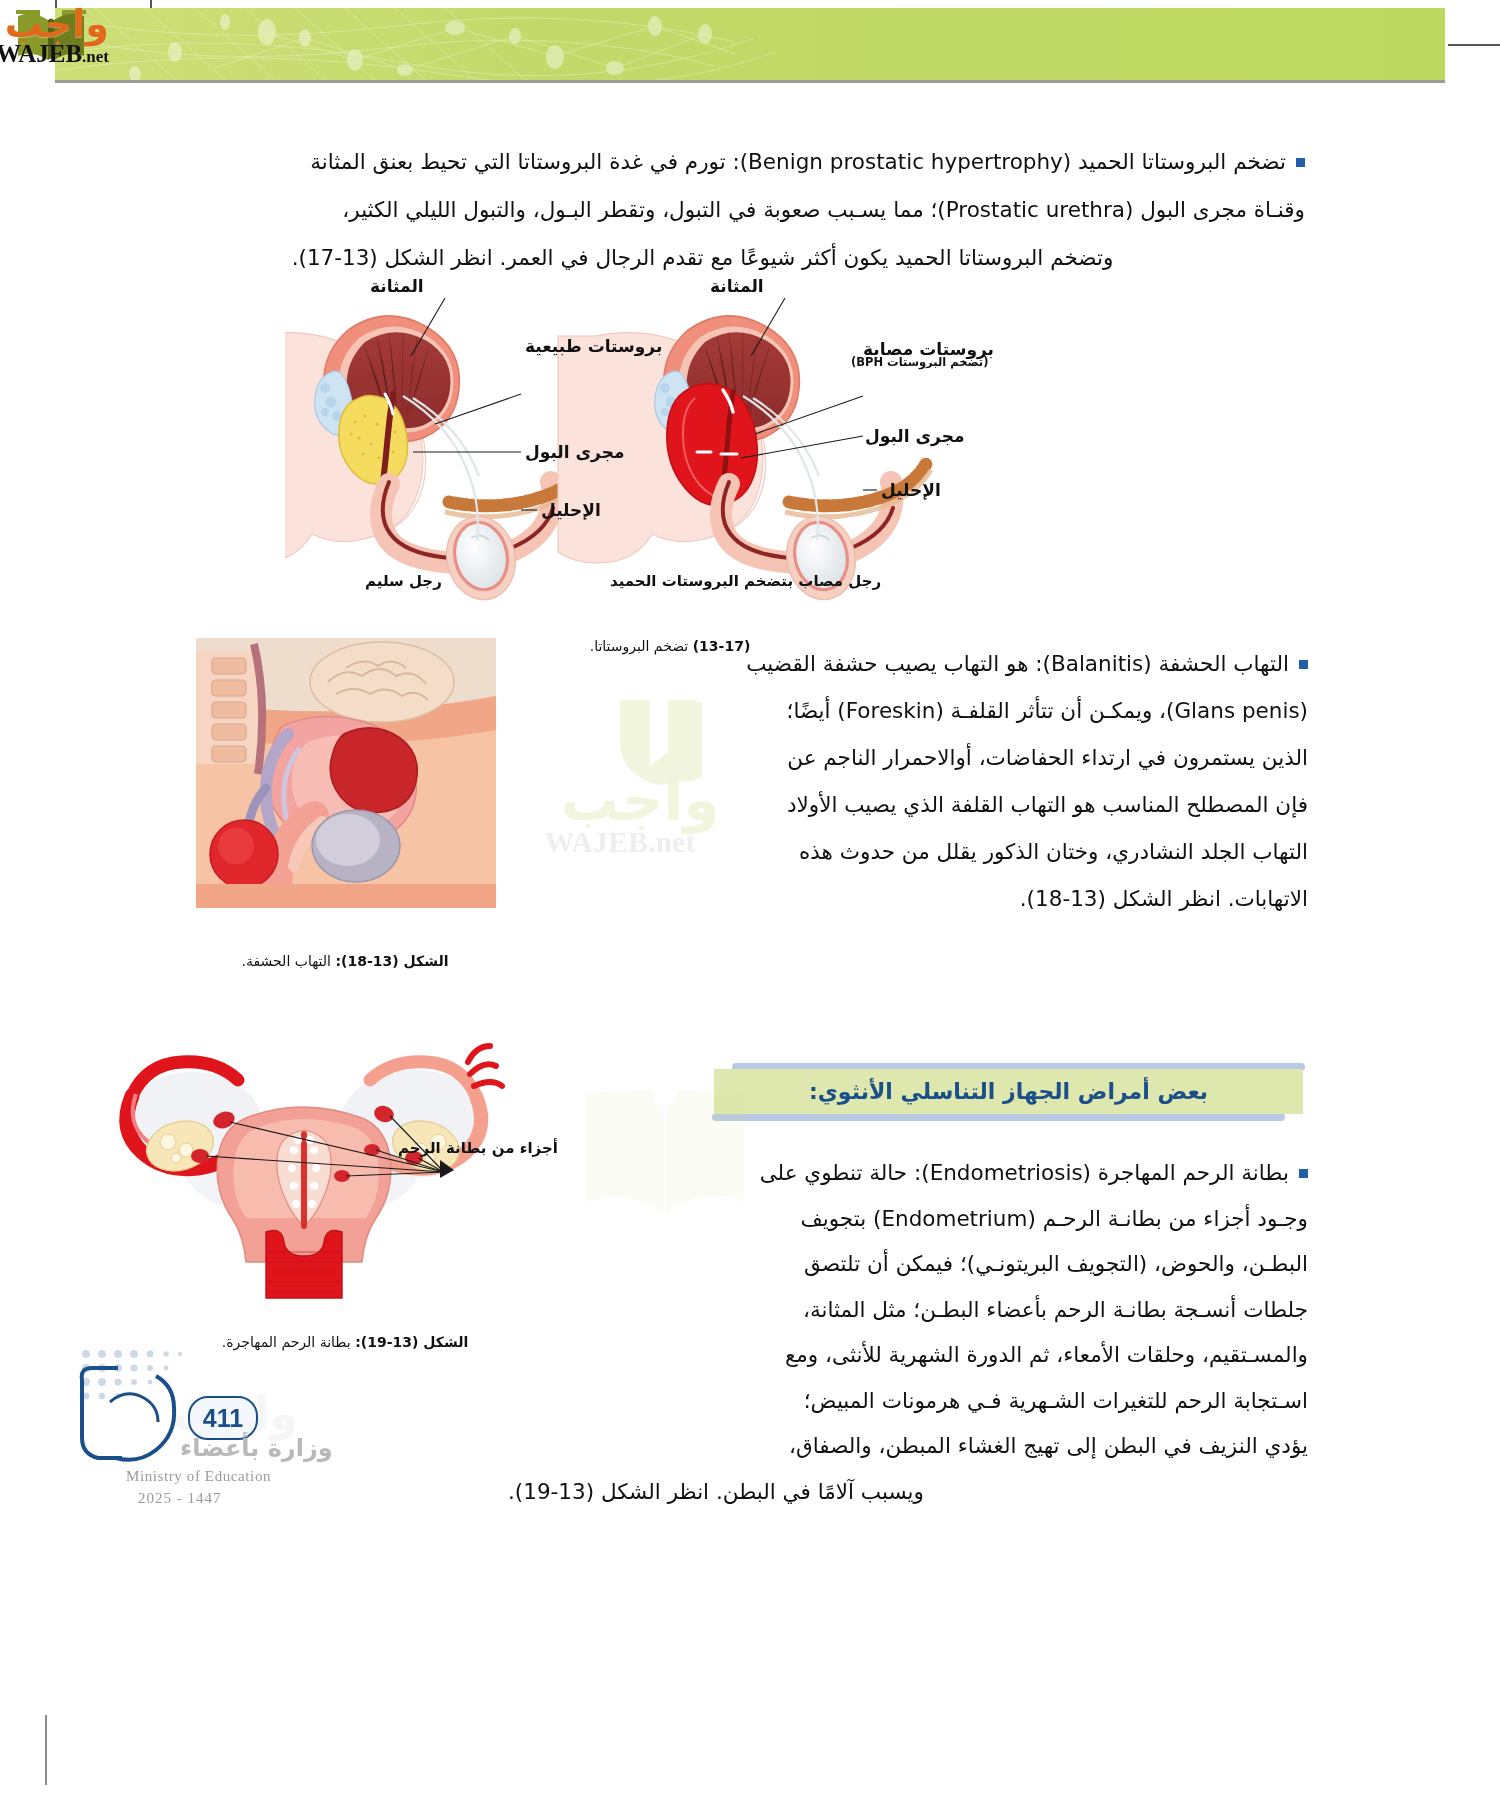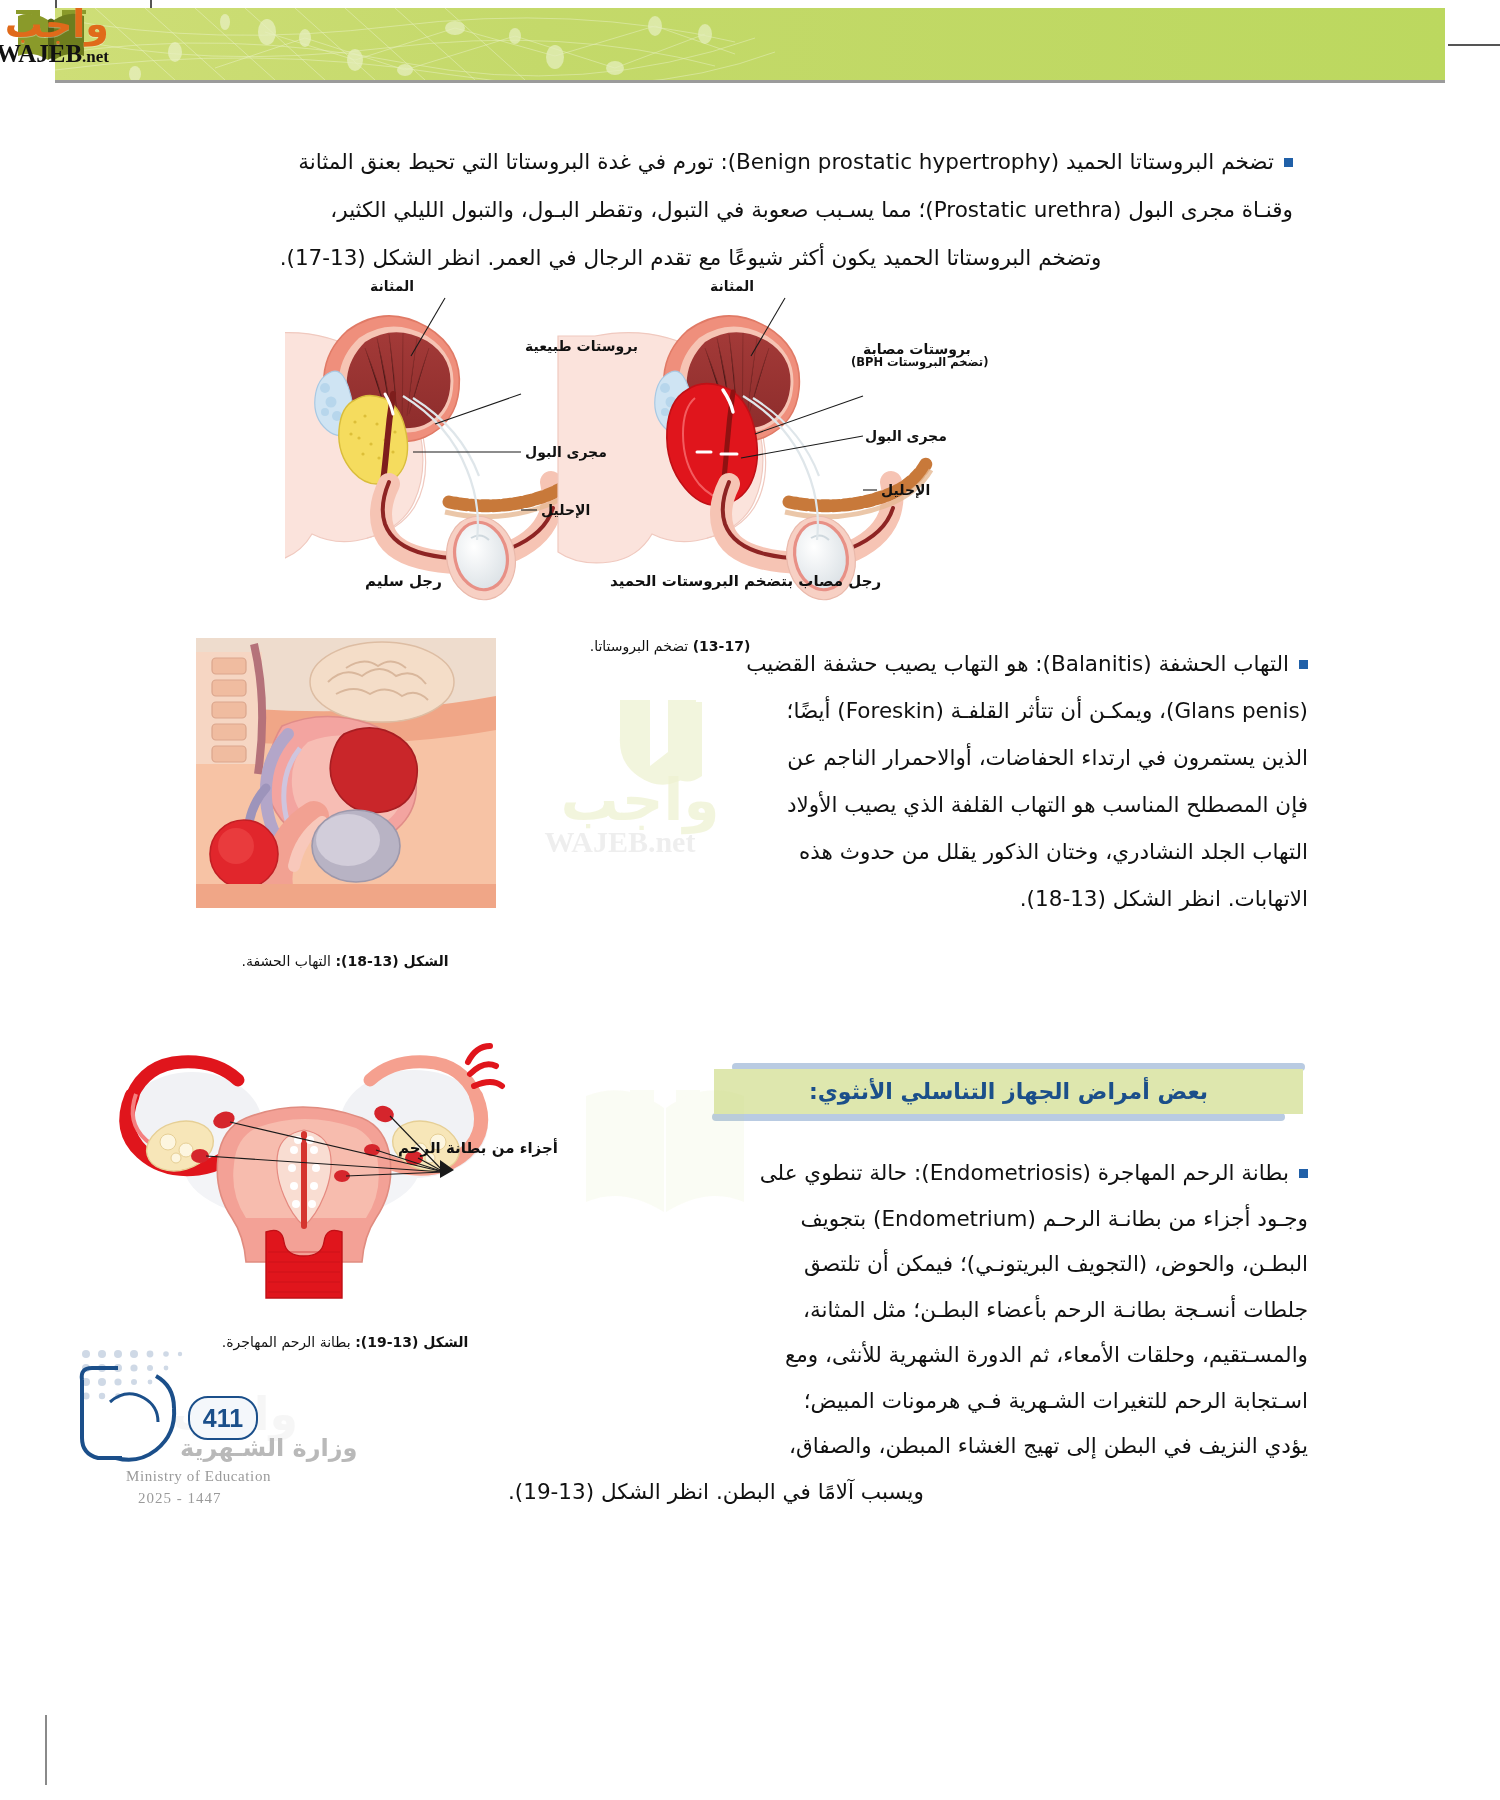--- a/index.html
+++ b/index.html
@@ -43,31 +43,31 @@
     font-family:"DejaVu Sans",sans-serif;
     font-size:21.5px;color:#111;line-height:48px;
     direction:rtl;text-align:justify;
   }
   .bullet{
     display:inline-block;width:9px;height:9px;background:#2060a8;
     margin-left:10px;vertical-align:2px;
   }
 
   
-  #para1{left:88px;top:138px;width:1205px;text-align:justify;text-justify:inter-word;}
+  #para1{left:100px;top:138px;width:1205px;text-align:justify;text-justify:inter-word;}
   #para1 .l{display:block;white-space:nowrap;}
   #para1 .l1{text-align:right;}
   #para1 .l2{text-align:right;padding-right:0;}
   #para1 .l3{text-align:center;}
 
   
   #fig17{position:absolute;left:285px;top:276px;width:740px;height:340px;}
   .fig-lbl{
     position:absolute;font-family:"DejaVu Sans",sans-serif;
-    font-weight:bold;font-size:14px;color:#111;direction:rtl;
+    font-weight:bold;font-size:17px;color:#111;direction:rtl;
     white-space:nowrap;line-height:17px;
   }
   .fig-sub{font-size:11.5px;font-weight:bold;}
   .cap{
     position:absolute;font-family:"DejaVu Sans",sans-serif;
     font-size:14px;color:#111;direction:rtl;text-align:center;white-space:nowrap;margin-top:38px;
   }
   .cap b{font-weight:bold;}
   .fig-sublabel{
     position:absolute;font-family:"DejaVu Sans",sans-serif;font-weight:bold;
@@ -530,19 +530,19 @@
       </g>
     </svg>
     <svg class="moe-frame" viewBox="0 0 112 112">
       <path d="M6 18 q-2 -12 10 -12 h26" fill="none" stroke="#1b4f8a" stroke-width="4"></path>
       <path d="M6 18 v58 q0 16 16 20 h24" fill="none" stroke="#1b4f8a" stroke-width="4"></path>
       <path d="M40 96 q22 6 40 -8 q20 -16 18 -42" fill="none" stroke="#1b4f8a" stroke-width="4"></path>
       <path d="M98 46 q0 -22 -18 -32" fill="none" stroke="#1b4f8a" stroke-width="4"></path>
       <path d="M34 40 q16 -14 34 -4 q14 8 14 24" fill="none" stroke="#1b4f8a" stroke-width="3"></path>
     </svg>
     <div class="pagebadge">411</div>
-    <div class="moe-ar">وزارة الشـهرية</div>
+    <div class="moe-ar">وزارة بأعضاء</div>
     <div class="moe-en">Ministry of Education</div>
     <div class="moe-year">2025 - 1447</div>
   </div>
 
   <div class="left-rule"></div>
 </div>
 
 </body></html>

